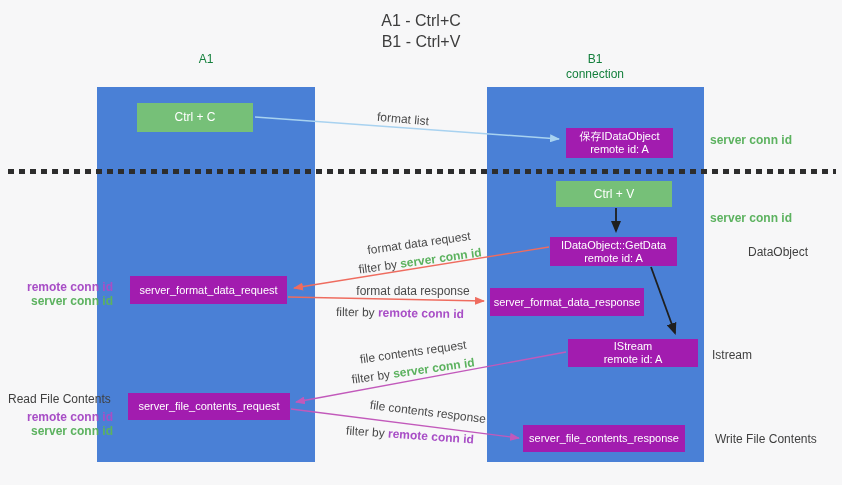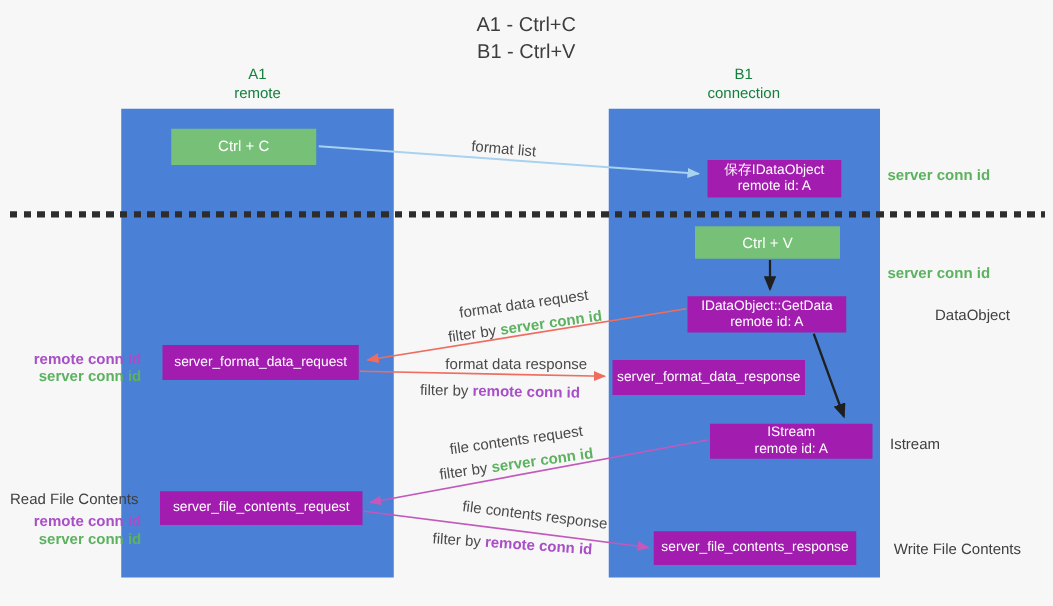--- a/index.html
+++ b/index.html
@@ -51,21 +51,20 @@
 
 <div id="canvas">
 
   <div class="title">
     <div>A1 - Ctrl+C</div>
     <div>B1 - Ctrl+V</div>
   </div>
 
   <div class="col-header" id="colhead-a">
     <div>A1</div>
-    <div>remote</div>
   </div>
   <div class="col-header" id="colhead-b">
     <div>B1</div>
     <div>connection</div>
   </div>
 
   <div class="lifeline" id="lifeline-a"></div>
   <div class="lifeline" id="lifeline-b"></div>
 
   <div class="divider"></div>

